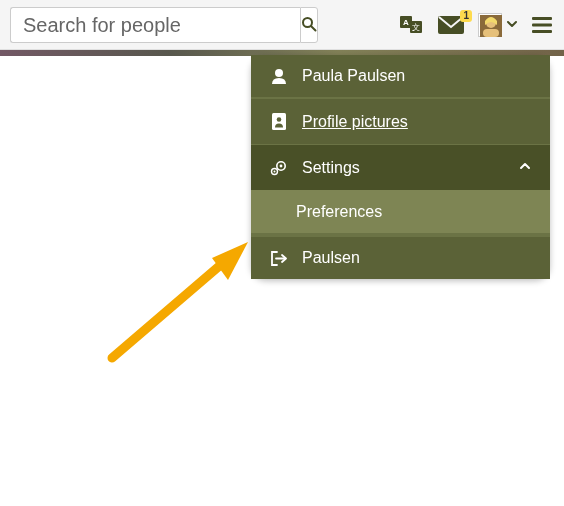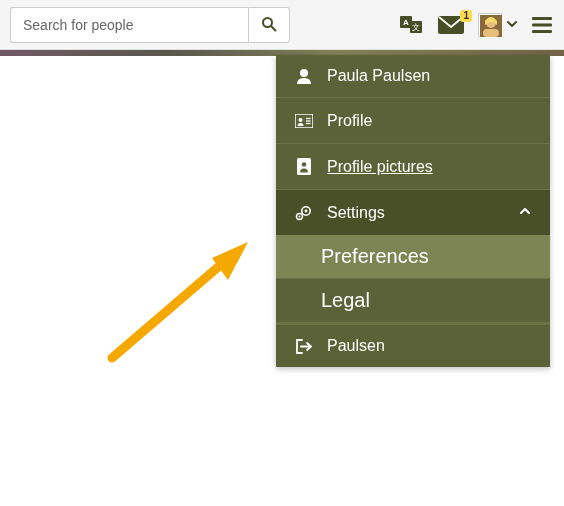--- a/index.html
+++ b/index.html
@@ -1,43 +1,43 @@
 <!DOCTYPE html>
 <html><head>
 <meta charset="utf-8">
 <style>
   * { box-sizing: border-box; margin: 0; padding: 0; }
   html, body { width: 564px; height: 506px; font-family: Arial, Helvetica, sans-serif; background: #fff; }
   .stage { position: relative; width: 564px; height: 506px; overflow: hidden; }
   
   .topbar { position: absolute; top: 0; left: 0; right: 0; height: 50px; background: #f5f5f5; border-bottom: 1px solid #e0e0e0; }
   .search-wrap { position: absolute; top: 7px; left: 10px; width: 280px; height: 36px; display:flex; }
-  .search-input { flex: 1; height: 36px; border: 1px solid #ccc; border-right: none; border-radius: 3px 0 0 3px; padding: 0 12px; font-size: 14px; color: #555; outline: none; }
+  .search-input { flex: 1; height: 36px; border: 1px solid #ccc; border-right: none; border-radius: 3px 0 0 3px; padding: 0 12px; font-size: 20px; color: #555; outline: none; }
   .search-input::placeholder { color: #666; }
   .search-btn { width: 42px; height: 36px; border: 1px solid #ccc; background: #fff; border-radius: 0 3px 3px 0; display:flex; align-items:center; justify-content:center; cursor:pointer; }
   .top-icons { position: absolute; right: 12px; top: 0; height: 50px; display:flex; align-items:center; gap: 14px; }
   .top-icon { color: #474e25; display:flex; align-items:center; justify-content:center; cursor:pointer; }
   .badge { position:absolute; top:-6px; right:-8px; background:#fedb4d; color:#333; font-size:10px; font-weight:bold; border-radius:3px; padding:1px 3px; line-height:10px; }
   .mail-wrap { position:relative; }
   .avatar-wrap { display:flex; align-items:center; gap:4px; cursor:pointer; }
   .avatar { width:24px; height:24px; border:1px solid #ccc; padding:1px; background:#fff; }
   .decor { position:absolute; top:50px; left:0; right:0; height:6px; background: linear-gradient(90deg, #5a3b4a 0%, #3a3a2e 30%, #6c6b3a 60%, #594728 100%); opacity:0.85; }
   
-  .menu { position:absolute; top:55px; right:14px; width:274px; box-shadow: 0 2px 6px rgba(0,0,0,.25); }
+  .menu { position:absolute; top:55px; right:14px; width:299px; box-shadow: 0 2px 6px rgba(0,0,0,.25); border-radius: 15px; }
   .menu-item { height:45px; display:flex; align-items:center; padding:0 18px; color:#fff; font-size:16px; cursor:pointer; }
   .menu-item.user { background:#5b6237; height:42px; }
   .menu-item.profile { background:#5b6237; }
   .menu-item.pictures { background:#5b6237;text-decoration:underline; }
   .menu-item.settings { background:#495027; }
   .menu-item.logout { background:#5b6237; height:42px; }
   .menu-item .mi-icon { width:20px; display:flex; align-items:center; justify-content:center; margin-right:13px; flex-shrink:0; }
   .menu-item .spacer { flex:1; }
   .sep { height:1px; background:#6b7345; }
   .sub { background:#5b6237; }
-  .sub-item { height:43px; display:flex; align-items:center; padding-left:45px; color:#fff; font-size:20px; cursor:pointer; }
+  .sub-item { height:43px; display:flex; align-items:center; padding-left:45px; color:#fff; font-size:16px; cursor:pointer; }
   .sub-item.active { background:#7e8554; }
   .sub-sep { height:1px; background:#6b7345; }
   
   .arrow-svg { position:absolute; top:240px; left:100px; }
 </style>
 </head>
 <body>
 <div class="stage">
   <div class="topbar">
     <div class="search-wrap">
@@ -97,33 +97,20 @@
     <div class="menu-item user">
       <span class="mi-icon">
         <svg width="14" height="16" viewBox="0 0 14 16">
             <circle cx="7" cy="5" r="4" fill="#fff"></circle>
             <path d="M0 16 Q0 10 7 10 Q14 10 14 16 Z" fill="#fff"></path>
           </svg>
       </span>
       <span>Paula Paulsen</span>
     </div>
     <div class="sep"></div>
-    <div class="menu-item profile">
-      <span class="mi-icon">
-        <svg width="18" height="14" viewBox="0 0 18 14">
-            <rect x="0" y="0" width="18" height="14" rx="1.5" fill="none" stroke="#fff" stroke-width="1.5"></rect>
-            <circle cx="5.5" cy="6" r="2" fill="#fff"></circle>
-            <path d="M2.5 12 Q2.5 9 5.5 9 Q8.5 9 8.5 12" fill="#fff"></path>
-            <line x1="11" y1="4.5" x2="15.5" y2="4.5" stroke="#fff" stroke-width="1.3"></line>
-            <line x1="11" y1="7" x2="15.5" y2="7" stroke="#fff" stroke-width="1.3"></line>
-            <line x1="11" y1="9.5" x2="15.5" y2="9.5" stroke="#fff" stroke-width="1.3"></line>
-          </svg>
-      </span>
-      <span>Profile</span>
-    </div>
     <div class="sep"></div>
     <div class="menu-item pictures">
       <span class="mi-icon">
         <svg width="14" height="17" viewBox="0 0 14 17">
             <rect x="0" y="0" width="14" height="17" rx="1.5" fill="#fff"></rect>
             <circle cx="7" cy="6.5" r="2.3" fill="#5b6237"></circle>
             <path d="M3 14.5 Q3 10.5 7 10.5 Q11 10.5 11 14.5 Z" fill="#5b6237"></path>
           </svg>
       </span>
       <span>Profile pictures</span>
@@ -144,23 +131,20 @@
         <svg width="14" height="14" viewBox="0 0 14 14">
             <polyline points="3,9 7,5 11,9" stroke="#fff" stroke-width="2" fill="none" stroke-linecap="round" stroke-linejoin="round"></polyline>
           </svg>
       </span>
     </div>
     <div class="sub">
       <div class="sub-item active">
           <span>Preferences</span>
         </div>
       <div class="sub-sep"></div>
-      <div class="sub-item">
-          <span>Legal</span>
-        </div>
       <div class="sub-sep"></div>
       <div class="sub-sep"></div>
       <div class="sub-sep"></div>
     </div>
     <div class="menu-item logout">
       <span class="mi-icon">
         <svg width="17" height="15" viewBox="0 0 17 15">
             <path d="M6 1 H1 V14 H6" fill="none" stroke="#fff" stroke-width="1.8" stroke-linecap="round"></path>
             <line x1="5" y1="7.5" x2="14" y2="7.5" stroke="#fff" stroke-width="1.8" stroke-linecap="round"></line>
             <polyline points="11,4 15,7.5 11,11" fill="none" stroke="#fff" stroke-width="1.8" stroke-linecap="round" stroke-linejoin="round"></polyline>

